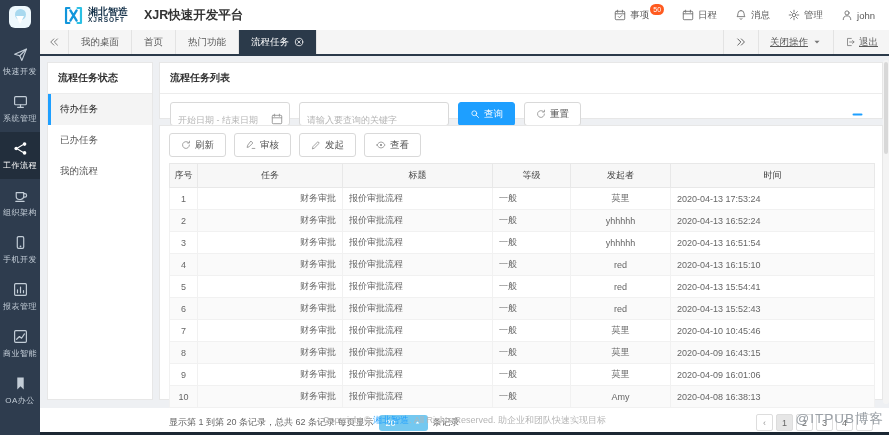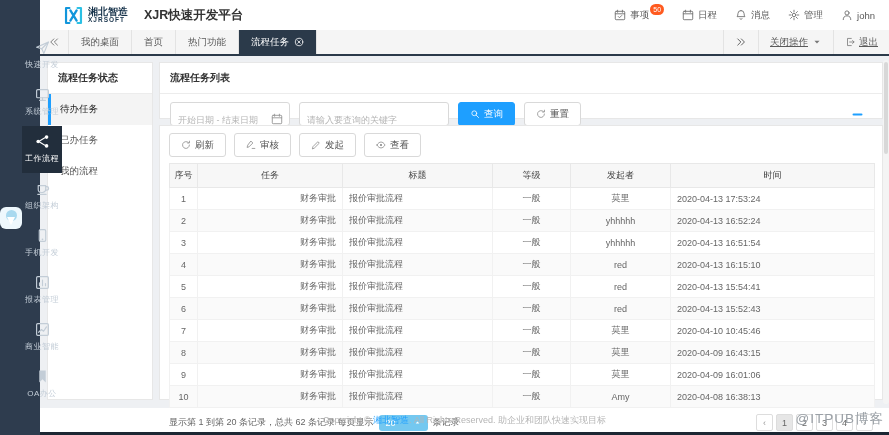--- a/index.html
+++ b/index.html
@@ -3,21 +3,21 @@
 <meta charset="utf-8">
 <style>
   html,body{margin:0;padding:0;background:#fff;}
   .app{position:relative;width:889px;height:435px;overflow:hidden;background:#fff;
        font-family:"Liberation Sans","DejaVu Sans",sans-serif;-webkit-font-smoothing:antialiased;}
   .ic{display:inline-flex;align-items:center;justify-content:center;}
   .ic svg{width:12px;height:12px;}
 
   
   .sidebar{position:absolute;left:0;top:0;width:40px;height:435px;background:#2e3c4e;z-index:6;
-           display:flex;flex-direction:row;align-items:center;}
+           display:flex;flex-direction:column;align-items:center;}
   .app-logo{width:40px;height:34px;display:flex;align-items:center;justify-content:center;cursor:pointer;}
   .app-logo-inner{width:22px;height:22px;border-radius:6px;background:#eef8fd;position:relative;}
   .app-logo-inner::before{content:"";position:absolute;left:6px;top:3px;width:11px;height:11px;border-radius:50%;background:#a9d9ef;}
   .app-logo-inner::after{content:"";position:absolute;left:7px;top:10px;width:0;height:0;
            border-left:4px solid transparent;border-right:4px solid transparent;border-top:8px solid #fff;}
   .side-items{display:flex;flex-direction:column;width:40px;margin-top:4px;}
   .side-item{width:40px;height:47px;display:flex;flex-direction:column;align-items:center;justify-content:center;
              gap:4px;color:#c3cdd7;cursor:pointer;}
   .side-item .ic svg{width:15px;height:15px;}
   .side-item .lbl{font-size:8px;letter-spacing:.5px;}
@@ -83,21 +83,21 @@
   .collapse-btn svg{width:13px;height:13px;}
 
   .table-card{position:absolute;left:119px;top:69px;width:724px;height:275px;display:flex;flex-direction:column;}
   .toolbar{display:flex;gap:8px;padding:7px 9px 6px 9px;}
   .grid{width:706px;margin:0 9px;border-collapse:collapse;font-size:9px;color:#666;table-layout:fixed;}
   .grid th{background:#f7f7f7;border:1px solid #e8e8e8;font-weight:normal;color:#444;padding:5px 4px;
            text-align:center;font-size:9px;}
   .grid td{border:1px solid #f1f1f1;padding:4px 6px;overflow:hidden;white-space:nowrap;}
   .grid tr.even td{background:#fafafa;}
   td.c0{text-align:center;}td.c1{text-align:right;}td.c2{text-align:left;}
-  td.c3{text-align:center;}td.c4{text-align:center;}td.c5{text-align:left;}
+  td.c3{text-align:left;}td.c4{text-align:center;}td.c5{text-align:left;}
   .grid-footer{margin-top:auto;display:flex;align-items:center;justify-content:space-between;
                padding:6px 9px 7px 9px;font-size:9px;color:#666;}
   .summary{display:flex;align-items:center;}
   .page-size{display:inline-flex;align-items:center;gap:18px;background:#74c8f0;color:#fff;border-radius:3px;
              padding:3px 7px;margin:0 5px;cursor:pointer;font-size:9px;}
   .page-size .ic svg{width:7px;height:7px;}
   .pagination{display:flex;gap:3px;}
   .page-btn{min-width:17px;height:17px;display:inline-flex;align-items:center;justify-content:center;
             border:1px solid #ddd;border-radius:2px;background:#fff;color:#666;font-size:9px;cursor:pointer;
             padding:0 3px;box-sizing:border-box;}

